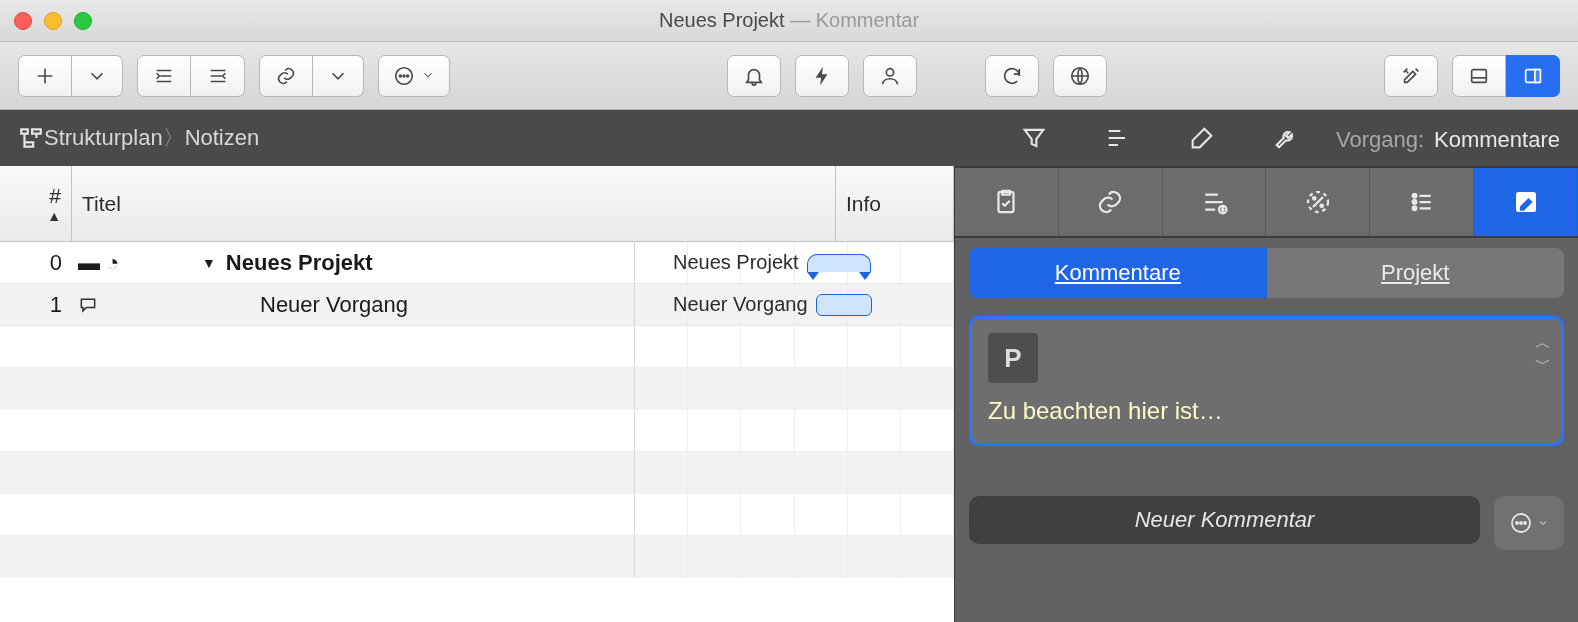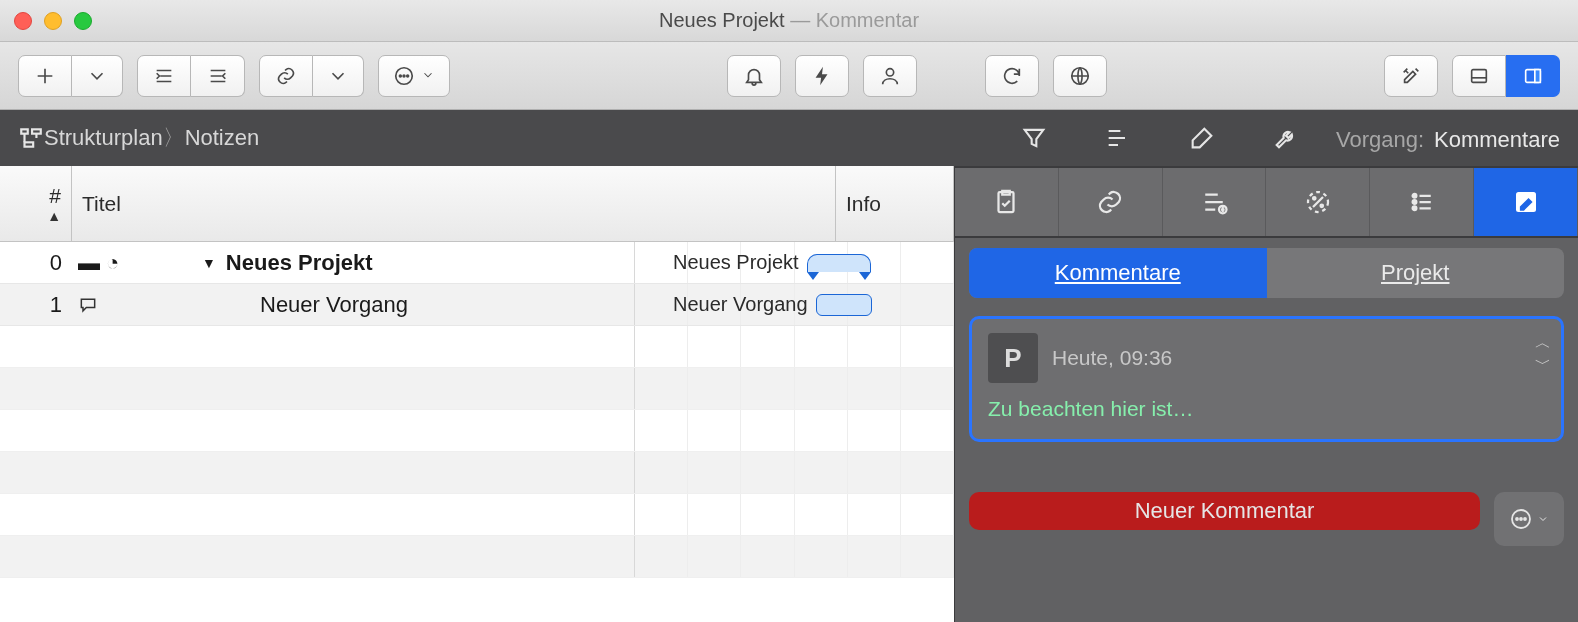--- a/index.html
+++ b/index.html
@@ -195,31 +195,31 @@
     position: relative;
   }
   .comment-head { display: flex; gap: 14px; align-items: center; }
   .avatar {
     width: 50px; height: 50px; background: #4e4e50; color: #dcdcdc;
     display: flex; align-items: center; justify-content: center;
     font-size: 26px; font-weight: 600; border-radius: 4px;
   }
   .comment-author { font-weight: 700; font-size: 22px; color: #f0f0f0; }
   .comment-time { font-size: 21px; color: #c8c8c8; }
-  .comment-body { margin-top: 14px; font-size: 21px; color: #86efac; }
+  .comment-body { margin-top: 14px; font-size: 24px; color: #fef9c3; }
   .comment-sort { position: absolute; top: 14px; right: 14px; color: #c8c8c8; font-size: 16px; letter-spacing: -4px; }
 
   .new-comment-row {
     margin: 50px 14px 14px 14px;
     display: flex; gap: 14px;
   }
   .new-comment-btn {
-    flex: 1; height: 38px; background: #b91c1c; border-radius: 10px;
+    flex: 1; height: 48px; background: #404040; border-radius: 10px;
     display: flex; align-items: center; justify-content: center;
-    color: #e5e5e5; font-size: 22px; cursor: pointer;
+    color: #e5e5e5; font-size: 22px; cursor: pointer; font-style: italic;
   }
   .more-btn {
     width: 70px; height: 54px; background: #717173; border-radius: 10px;
     display: flex; align-items: center; justify-content: center;
     color: #e5e5e5; font-size: 22px; cursor: pointer;
   }
 
   .tri-down { font-size: 14px; }
 </style>
 </head>
@@ -581,21 +581,20 @@
     <div class="subtabs">
       <div class="subtab active">Kommentare</div>
       <div class="subtab">Projekt</div>
     </div>
 
     <div class="comment-card">
       <div class="comment-sort">︿<br>﹀</div>
       <div class="comment-head">
         <div class="avatar">P</div>
         <div>
-          <div class="comment-time">Heute, 09:36</div>
         </div>
       </div>
       <div class="comment-body">Zu beachten hier ist…</div>
     </div>
 
     <div class="new-comment-row">
       <div class="new-comment-btn">Neuer Kommentar</div>
       <div class="more-btn">
         <svg viewBox="0 0 24 24" style="width:24px;height:24px;stroke:#e5e5e5;fill:none;stroke-width:1.8">
             <circle cx="12" cy="12" r="9"></circle>

